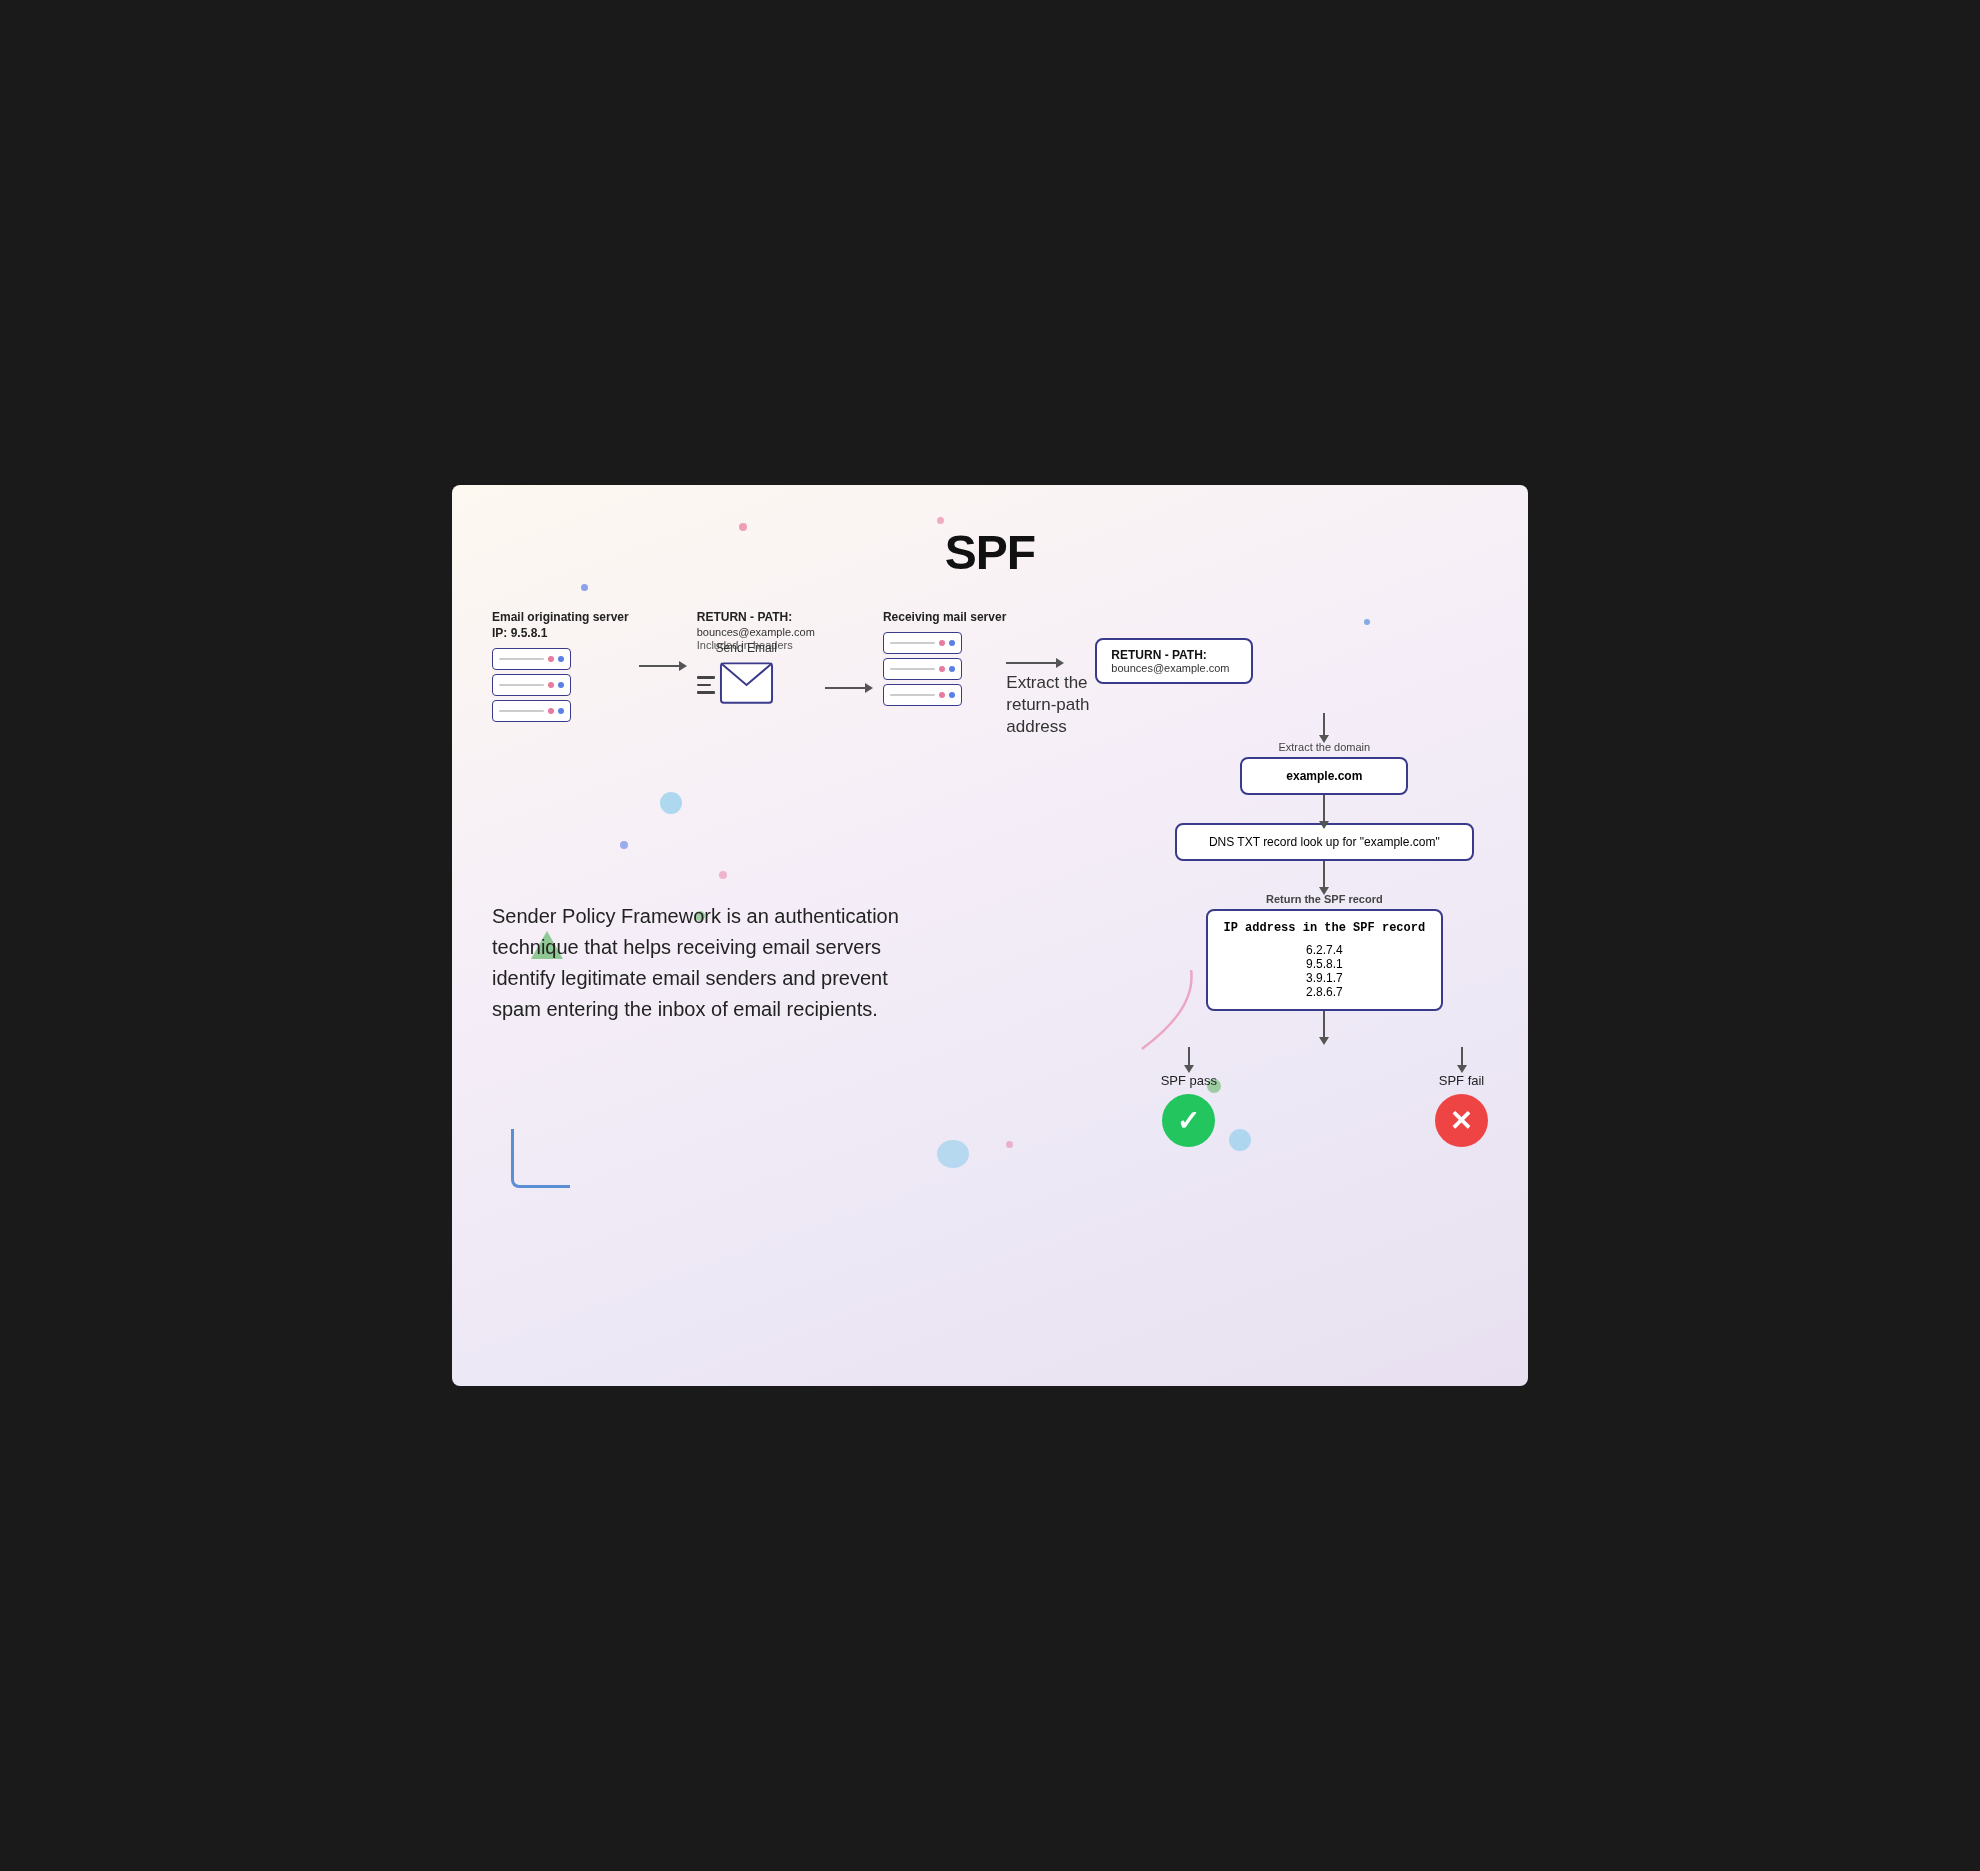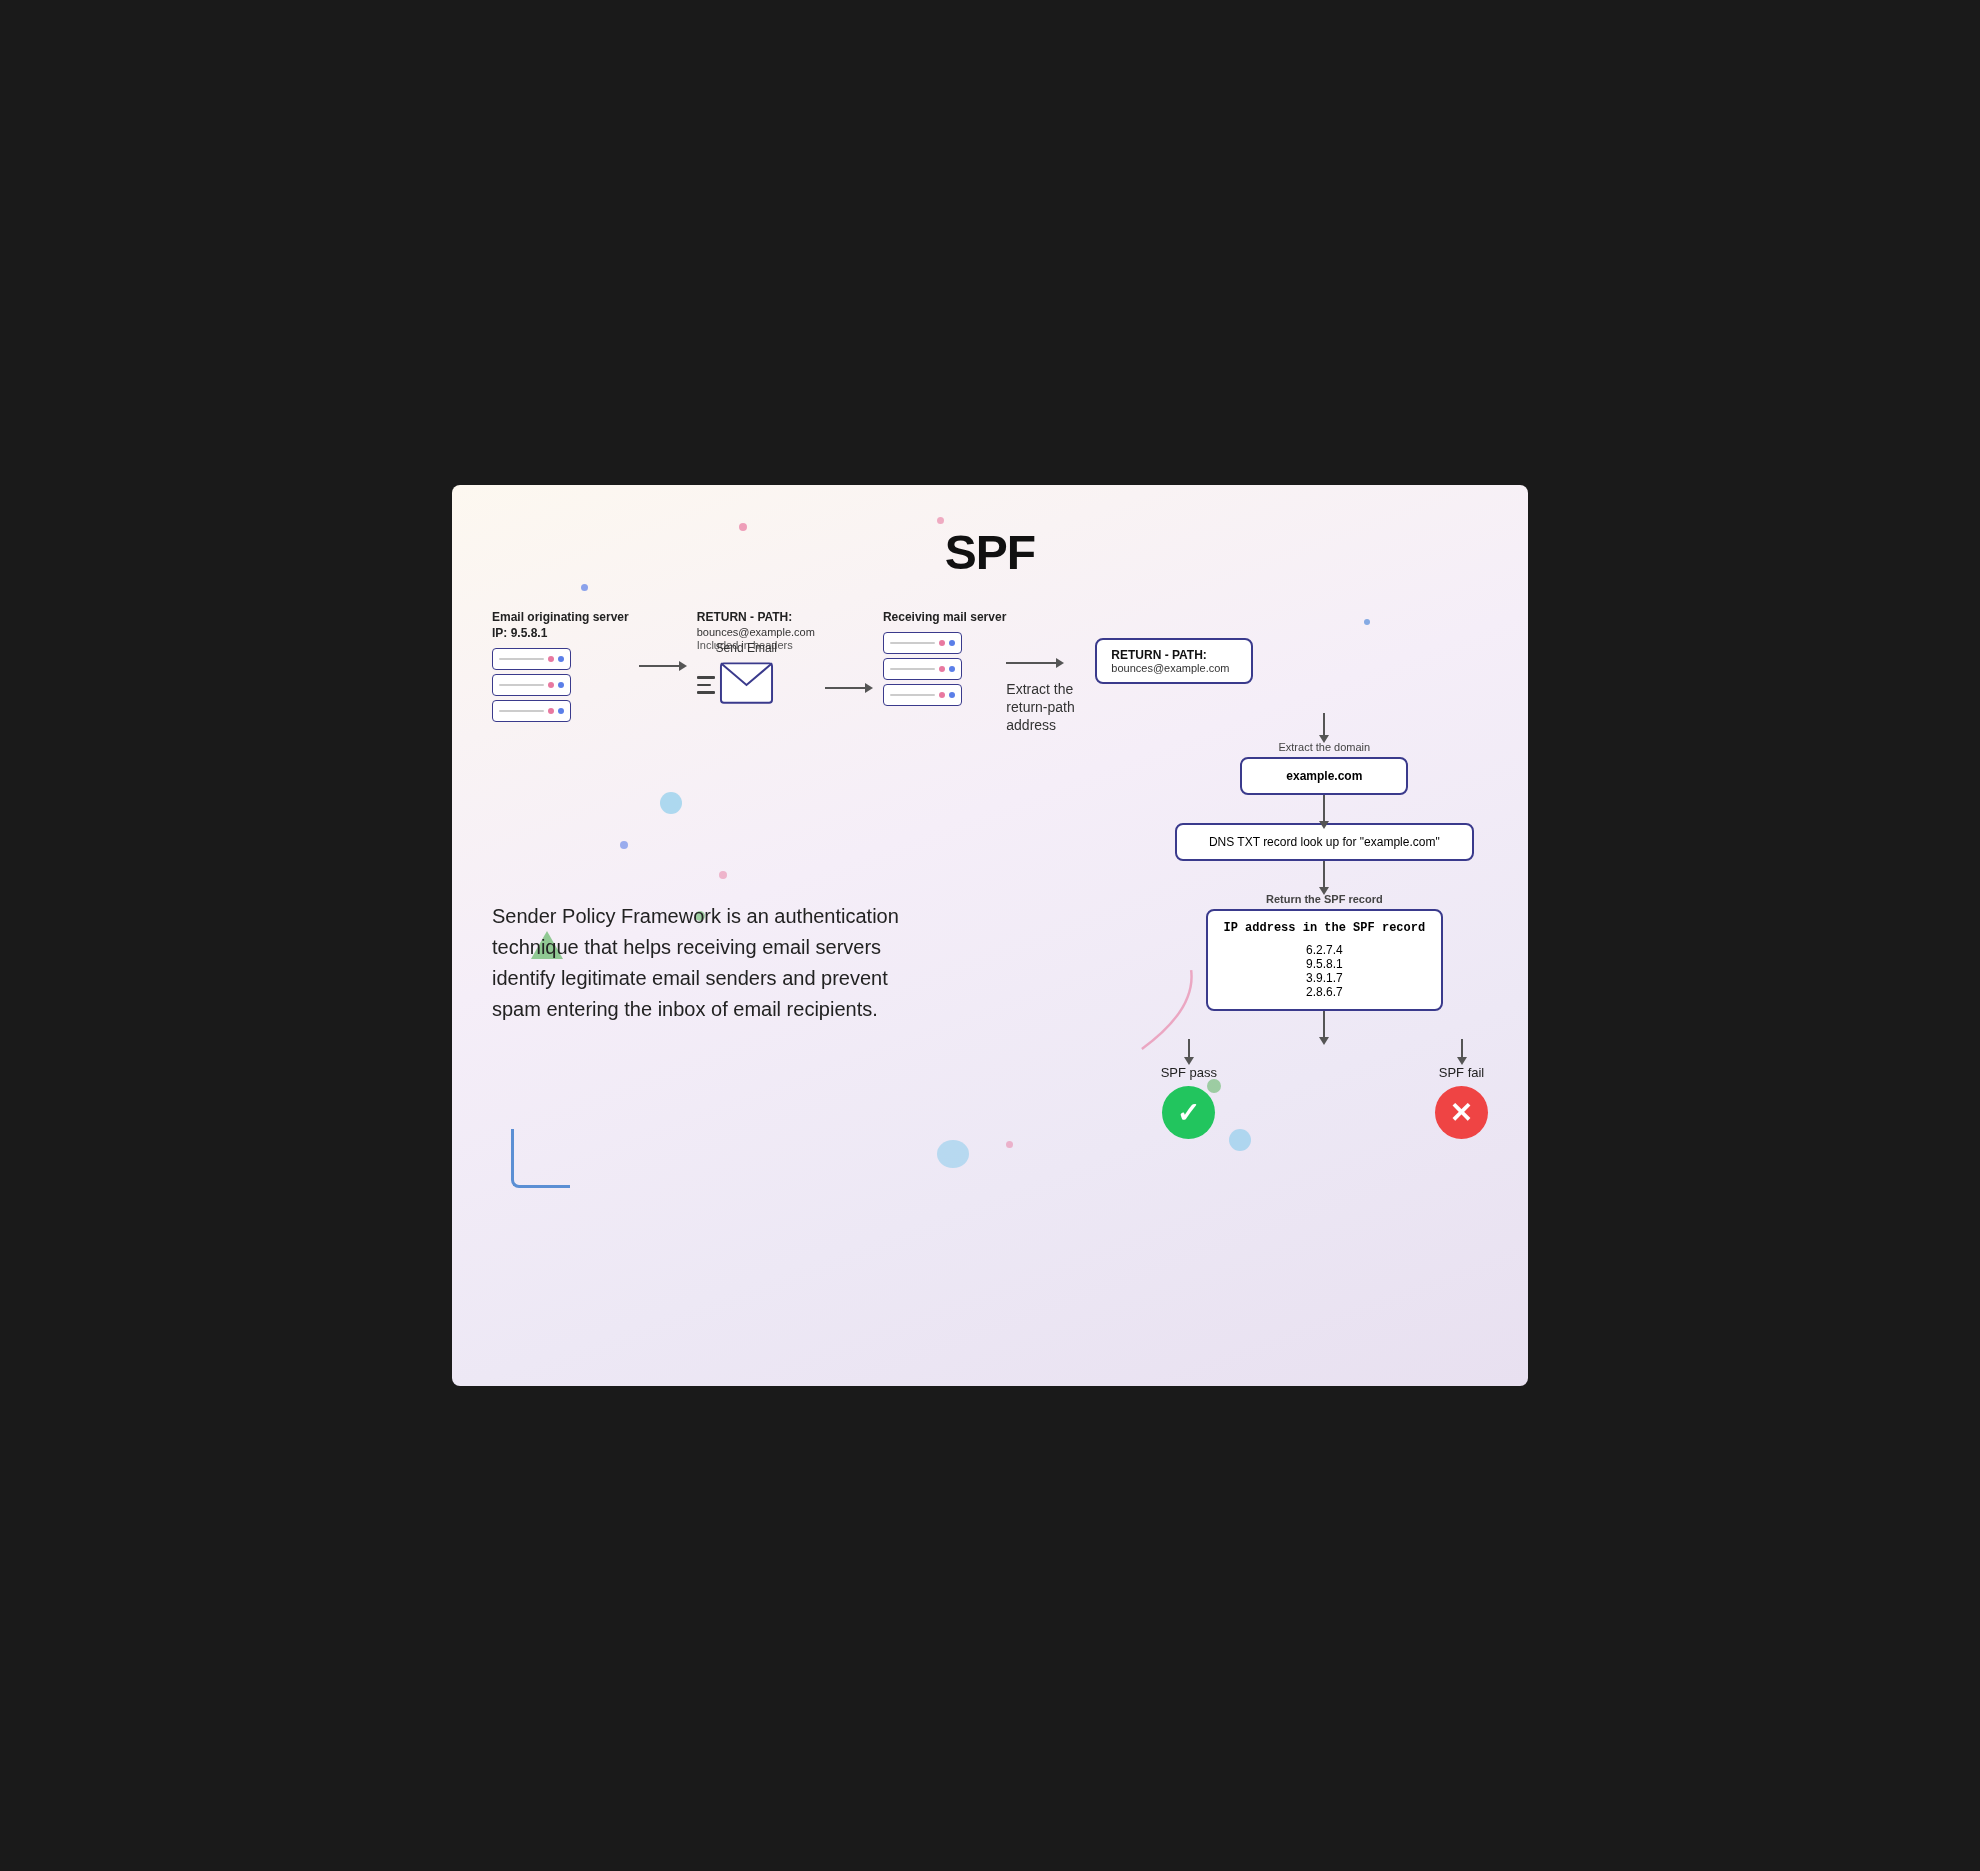--- a/index.html
+++ b/index.html
@@ -301,21 +301,21 @@
           <div class="dot-blue"></div>
         </div>
       </div>
     </div>
 
     <div style="display:flex;flex-direction:column;align-items:flex-start;margin-top:48px;">
       <div style="display:flex;align-items:center;">
         <div style="width:50px;height:2px;background:#555;"></div>
         <div style="width:0;height:0;border-top:5px solid transparent;border-bottom:5px solid transparent;border-left:8px solid #555;"></div>
       </div>
-      <div style="font-size:14px;color:#333;max-width:89px;margin-top:12px;line-height:1.3;">Extract the return-path address</div>
+      <div style="font-size:17px;color:#333;max-width:89px;margin-top:4px;line-height:1.3;">Extract the return-path address</div>
     </div>
 
     <div class="return-path-box" style="margin-top:28px;">
       <div class="rp-title">RETURN - PATH:</div>
       <div class="rp-email">bounces@example.com</div>
     </div>
   </div>
 
   <div style="position:absolute;right:40px;top:228px;display:flex;flex-direction:column;align-items:center;">
 
@@ -343,21 +343,21 @@
       <div>9.5.8.1</div>
       <div>3.9.1.7</div>
       <div>2.8.6.7</div>
     </div>
 
     <div style="width:2px;height:28px;background:#555;position:relative;margin:0 auto;">
       <div style="position:absolute;bottom:-6px;left:-4px;width:0;height:0;border-left:5px solid transparent;border-right:5px solid transparent;border-top:8px solid #555;"></div>
     </div>
 
 
-    <div style="display:flex;gap:218px;margin-top:0;">
+    <div style="display:flex;gap:218px;margin-top:8px;">
 
       <div style="display:flex;flex-direction:column;align-items:center;gap:6px;">
 
         <div style="width:2px;height:20px;background:#555;position:relative;margin:0 auto;">
           <div style="position:absolute;bottom:-6px;left:-4px;width:0;height:0;border-left:5px solid transparent;border-right:5px solid transparent;border-top:8px solid #555;"></div>
         </div>
         <div style="font-size:13px;font-weight:500;color:#222;">SPF pass</div>
         <div class="check-circle">✓</div>
       </div>
 

